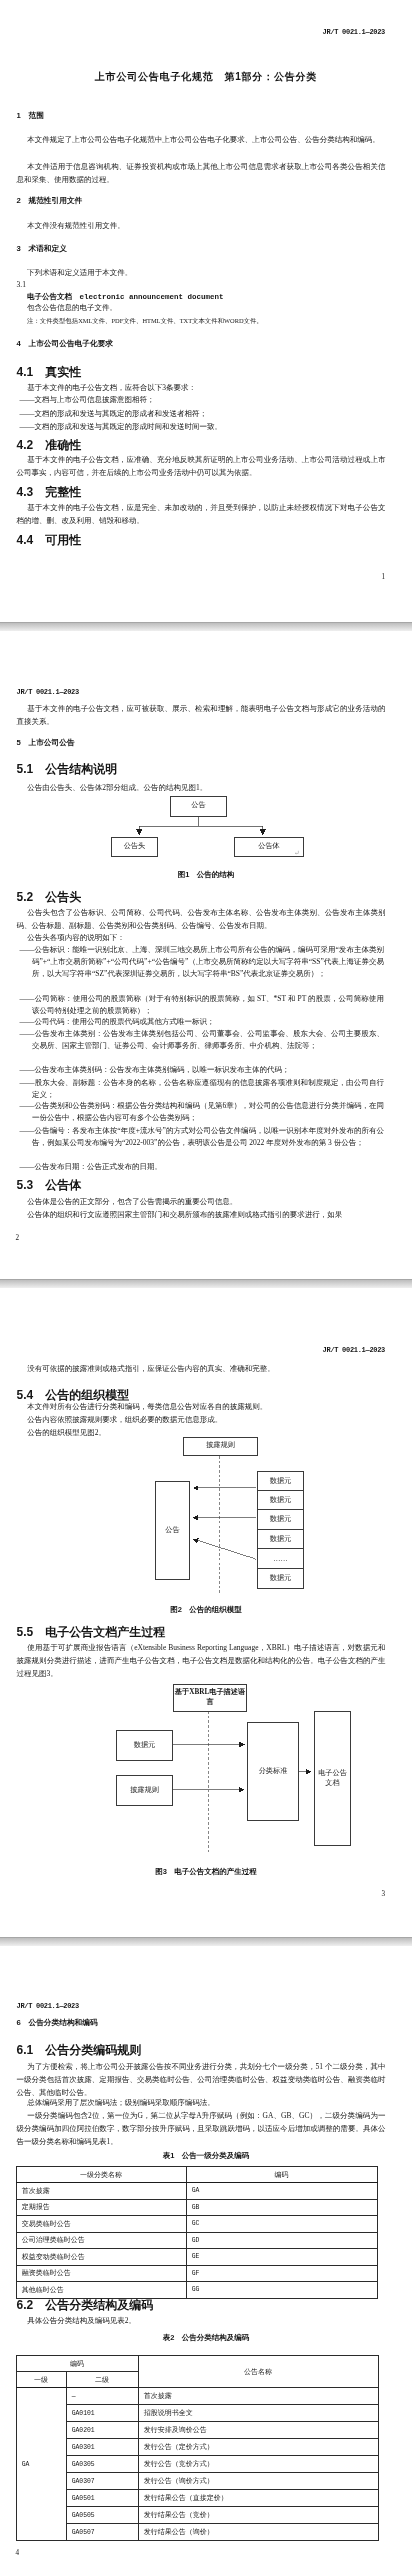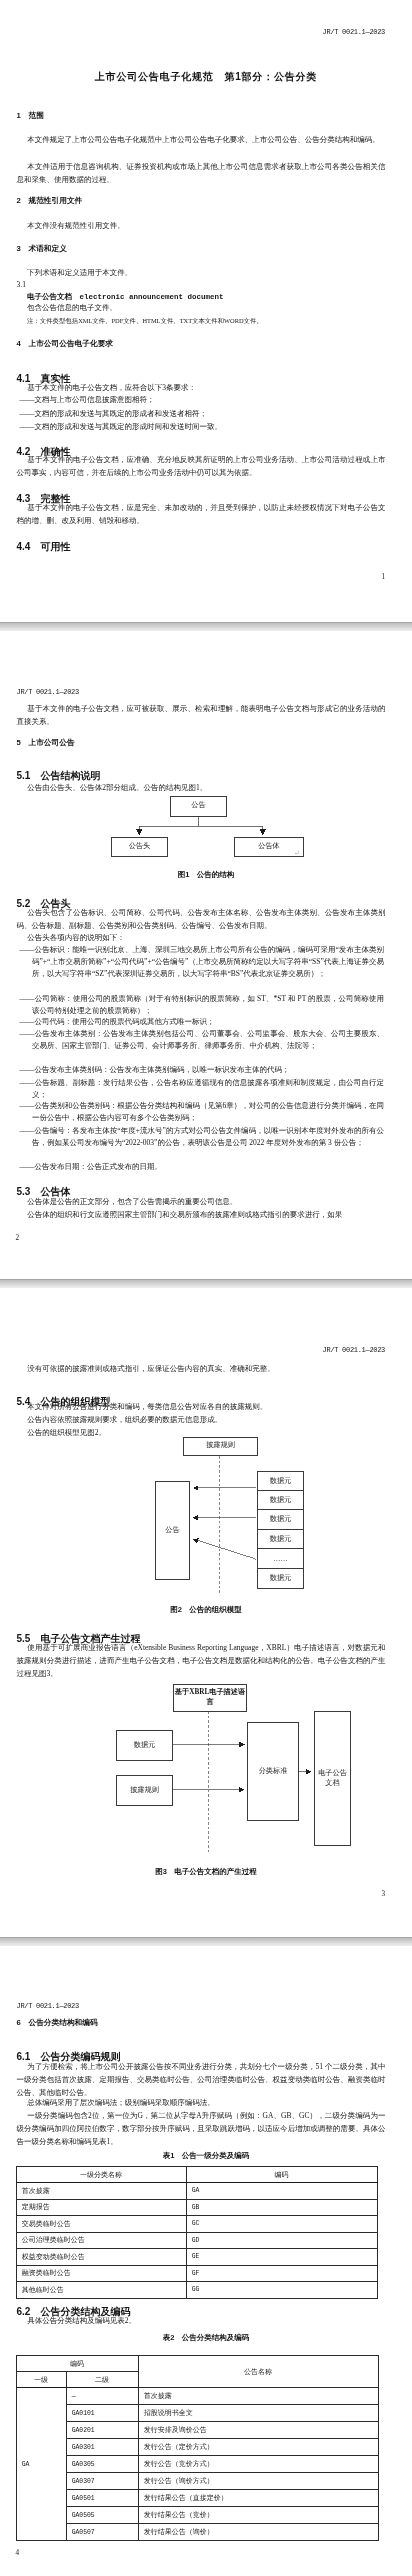--- a/index.html
+++ b/index.html
@@ -1,21 +1,21 @@
 <!DOCTYPE html>
 <html style="font-size:8.2px"><head>
 <meta charset="utf-8">
 <style>
   html,body{margin:0;padding:0;background:#ffffff;}
   #canvas{position:relative;width:412px;height:3274px;background:#fff;overflow:hidden;
           font-family:"Liberation Serif","DejaVu Serif",serif;color:#161616;}
   .abs{position:absolute;}
-  .hdr{font-family:"Liberation Mono","DejaVu Sans Mono",monospace;font-weight:400;font-size:7px;letter-spacing:-0.3px;}
+  .hdr{font-family:"Liberation Mono","DejaVu Sans Mono",monospace;font-weight:700;font-size:7px;letter-spacing:-0.3px;}
   .h1{font-family:"Liberation Sans","DejaVu Sans",sans-serif;font-weight:700;font-size:7.7px;}
-  .h2{font-family:"Liberation Sans","DejaVu Sans",sans-serif;font-weight:700;font-size:10px;margin-top:8px;}
+  .h2{font-family:"Liberation Sans","DejaVu Sans",sans-serif;font-weight:700;font-size:12px;}
   .title{font-family:"Liberation Sans","DejaVu Sans",sans-serif;font-weight:700;font-size:10px;
          width:100%;text-align:center;letter-spacing:0.8px;}
   .para{left:16.5px;width:369px;font-size:7.5px;line-height:13px;text-align:justify;text-indent:10.8px;}
   .dash{left:19.6px;width:352px;padding-left:12.4px;text-indent:-12.4px;font-size:7.5px;line-height:12px;text-align:justify;}
   .note{left:27px;width:355px;font-size:6.4px;line-height:11.3px;}
   .term{left:27px;font-family:Liberation Mono, monospace;font-weight:700;font-size:7.5px;}
   .pagenum{font-size:7.2px;}
   .cap{width:100%;text-align:center;font-family:"Liberation Sans","DejaVu Sans",sans-serif;font-weight:700;font-size:7.5px;}
   .bar{left:0;width:412px;height:8.2px;background:linear-gradient(to bottom,#bdbdbd,#efefef);border-top:0.5px solid #a6a6a6;}
   .fbox{border:0.8px solid #3a3a3a;display:flex;align-items:center;justify-content:center;
@@ -85,34 +85,34 @@
     <defs>
       <marker id="ar1" markerWidth="9" markerHeight="8" refX="7" refY="4" orient="auto">
         <path d="M0,0 L8,4 L0,8 z" fill="#1c1c1c"></path>
       </marker>
     </defs>
     <line x1="125" y1="0" x2="125" y2="18" stroke="#3a3a3a" stroke-width="1.4"></line>
     <line x1="10" y1="18" x2="250" y2="18" stroke="#3a3a3a" stroke-width="1.4"></line>
     <line x1="10" y1="18" x2="10" y2="34" stroke="#3a3a3a" stroke-width="1.4" marker-end="url(#ar1)"></line>
     <line x1="250" y1="18" x2="250" y2="34" stroke="#3a3a3a" stroke-width="1.4" marker-end="url(#ar1)"></line>
   </svg>
-  <div class="abs fbox" style="left:111px;top:837px;width:57px;height:19.6px">公告头</div>
+  <div class="abs fbox" style="left:111px;top:837px;width:47px;height:19.6px">公告头</div>
   <div class="abs fbox" style="left:234px;top:837px;width:70px;height:19.6px">公告体</div>
   <div class="abs pilcrow" style="left:294px;top:849px">↵</div>
   <div class="abs cap" style="top:870px;left:0">图1　公告的结构</div>
 
   <div class="abs h2" style="top:889px;left:16.5px">5.2　公告头</div>
   <div class="abs para" style="top:906px">公告头包含了公告标识、公司简称、公司代码、公告发布主体名称、公告发布主体类别、公告发布主体类别码、公告标题、副标题、公告类别和公告类别码、公告编号、公告发布日期。</div>
   <div class="abs para" style="top:931px">公告头各项内容的说明如下：</div>
   <div class="abs dash" style="top:944px">——公告标识：能唯一识别北京、上海、深圳三地交易所上市公司所有公告的编码，编码可采用“发布主体类别码”+“上市交易所简称”+“公司代码”+“公告编号”（上市交易所简称约定以大写字符串“SS”代表上海证券交易所，以大写字符串“SZ”代表深圳证券交易所，以大写字符串“BS”代表北京证券交易所）；</div>
   <div class="abs dash" style="top:993px">——公司简称：使用公司的股票简称（对于有特别标识的股票简称，如 ST、*ST 和 PT 的股票，公司简称使用该公司特别处理之前的股票简称）；</div>
   <div class="abs dash" style="top:1016px">——公司代码：使用公司的股票代码或其他方式唯一标识；</div>
   <div class="abs dash" style="top:1028px">——公告发布主体类别：公告发布主体类别包括公司、公司董事会、公司监事会、股东大会、公司主要股东、交易所、国家主管部门、证券公司、会计师事务所、律师事务所、中介机构、法院等；</div>
   <div class="abs dash" style="top:1064px">——公告发布主体类别码：公告发布主体类别编码，以唯一标识发布主体的代码；</div>
-  <div class="abs dash" style="top:1077px">——公告标题、副标题：发行结果公告，公告名称应遵循现有的信息披露各项准则和制度规定，由公司自行定义；</div>
+  <div class="abs dash" style="top:1077px">——股东大会、副标题：公告本身的名称，公告名称应遵循现有的信息披露各项准则和制度规定，由公司自行定义；</div>
   <div class="abs dash" style="top:1100px">——公告类别和公告类别码：根据公告分类结构和编码（见第6章），对公司的公告信息进行分类并编码，在同一份公告中，根据公告内容可有多个公告类别码；</div>
   <div class="abs dash" style="top:1125px">——公告编号：各发布主体按“年度+流水号”的方式对公司公告文件编码，以唯一识别本年度对外发布的所有公告，例如某公司发布编号为“2022-003”的公告，表明该公告是公司 2022 年度对外发布的第 3 份公告；</div>
   <div class="abs dash" style="top:1161px">——公告发布日期：公告正式发布的日期。</div>
   <div class="abs h2" style="top:1177px;left:16.5px">5.3　公告体</div>
   <div class="abs para" style="top:1195px">公告体是公告的正文部分，包含了公告需揭示的重要公司信息。</div>
   <div class="abs para" style="top:1208px">公告体的组织和行文应遵照国家主管部门和交易所颁布的披露准则或格式指引的要求进行，如果</div>
   <div class="abs pagenum" style="top:1234px;left:15.5px">2</div>
 
   <div class="abs bar" style="top:1279px"></div>
 

